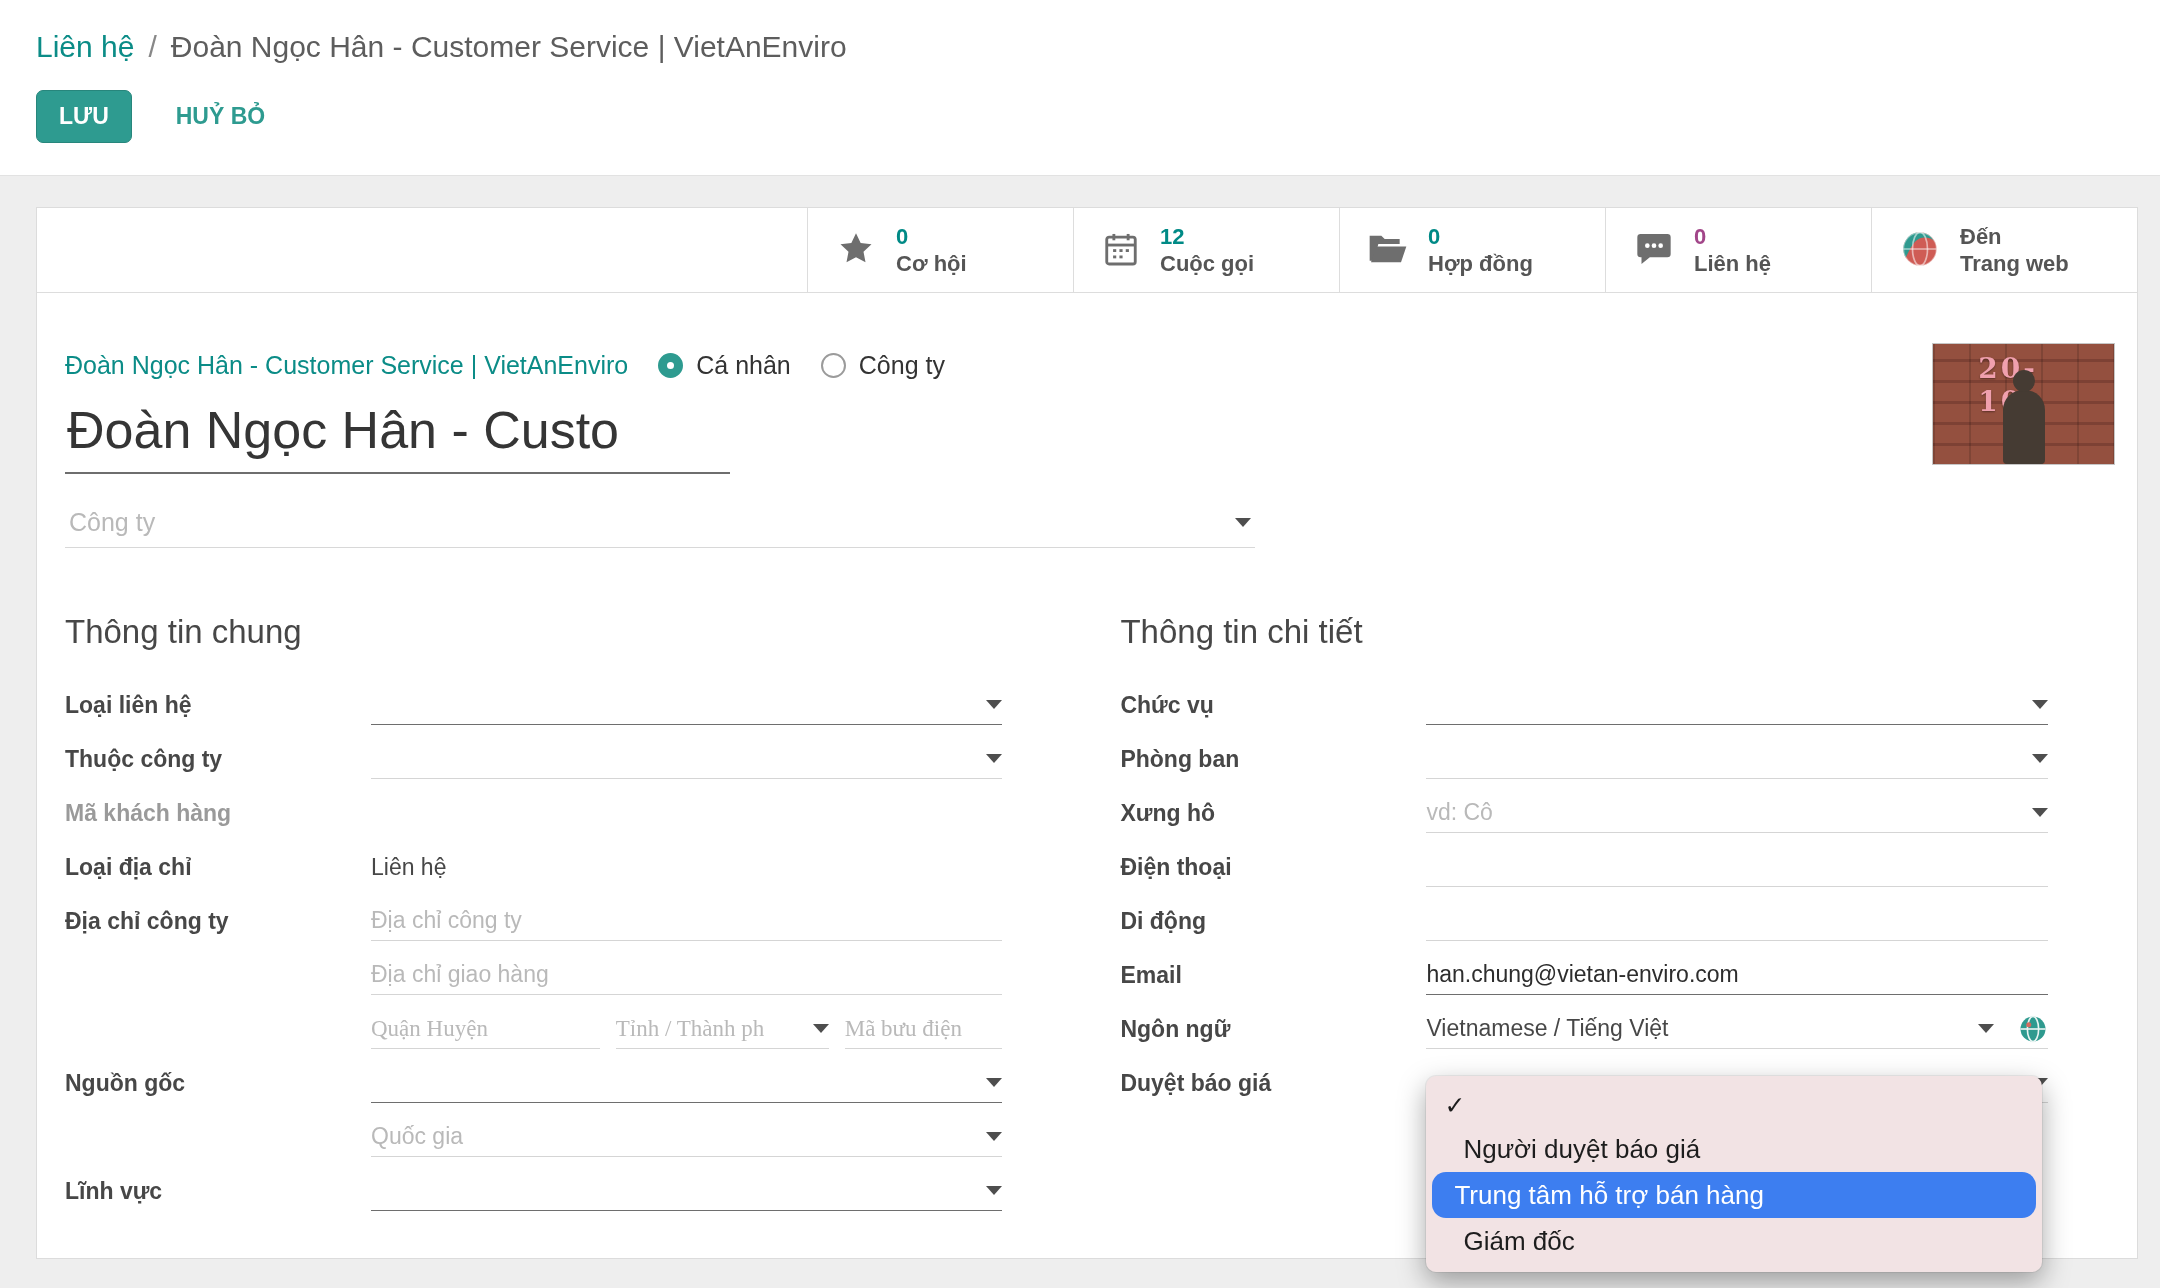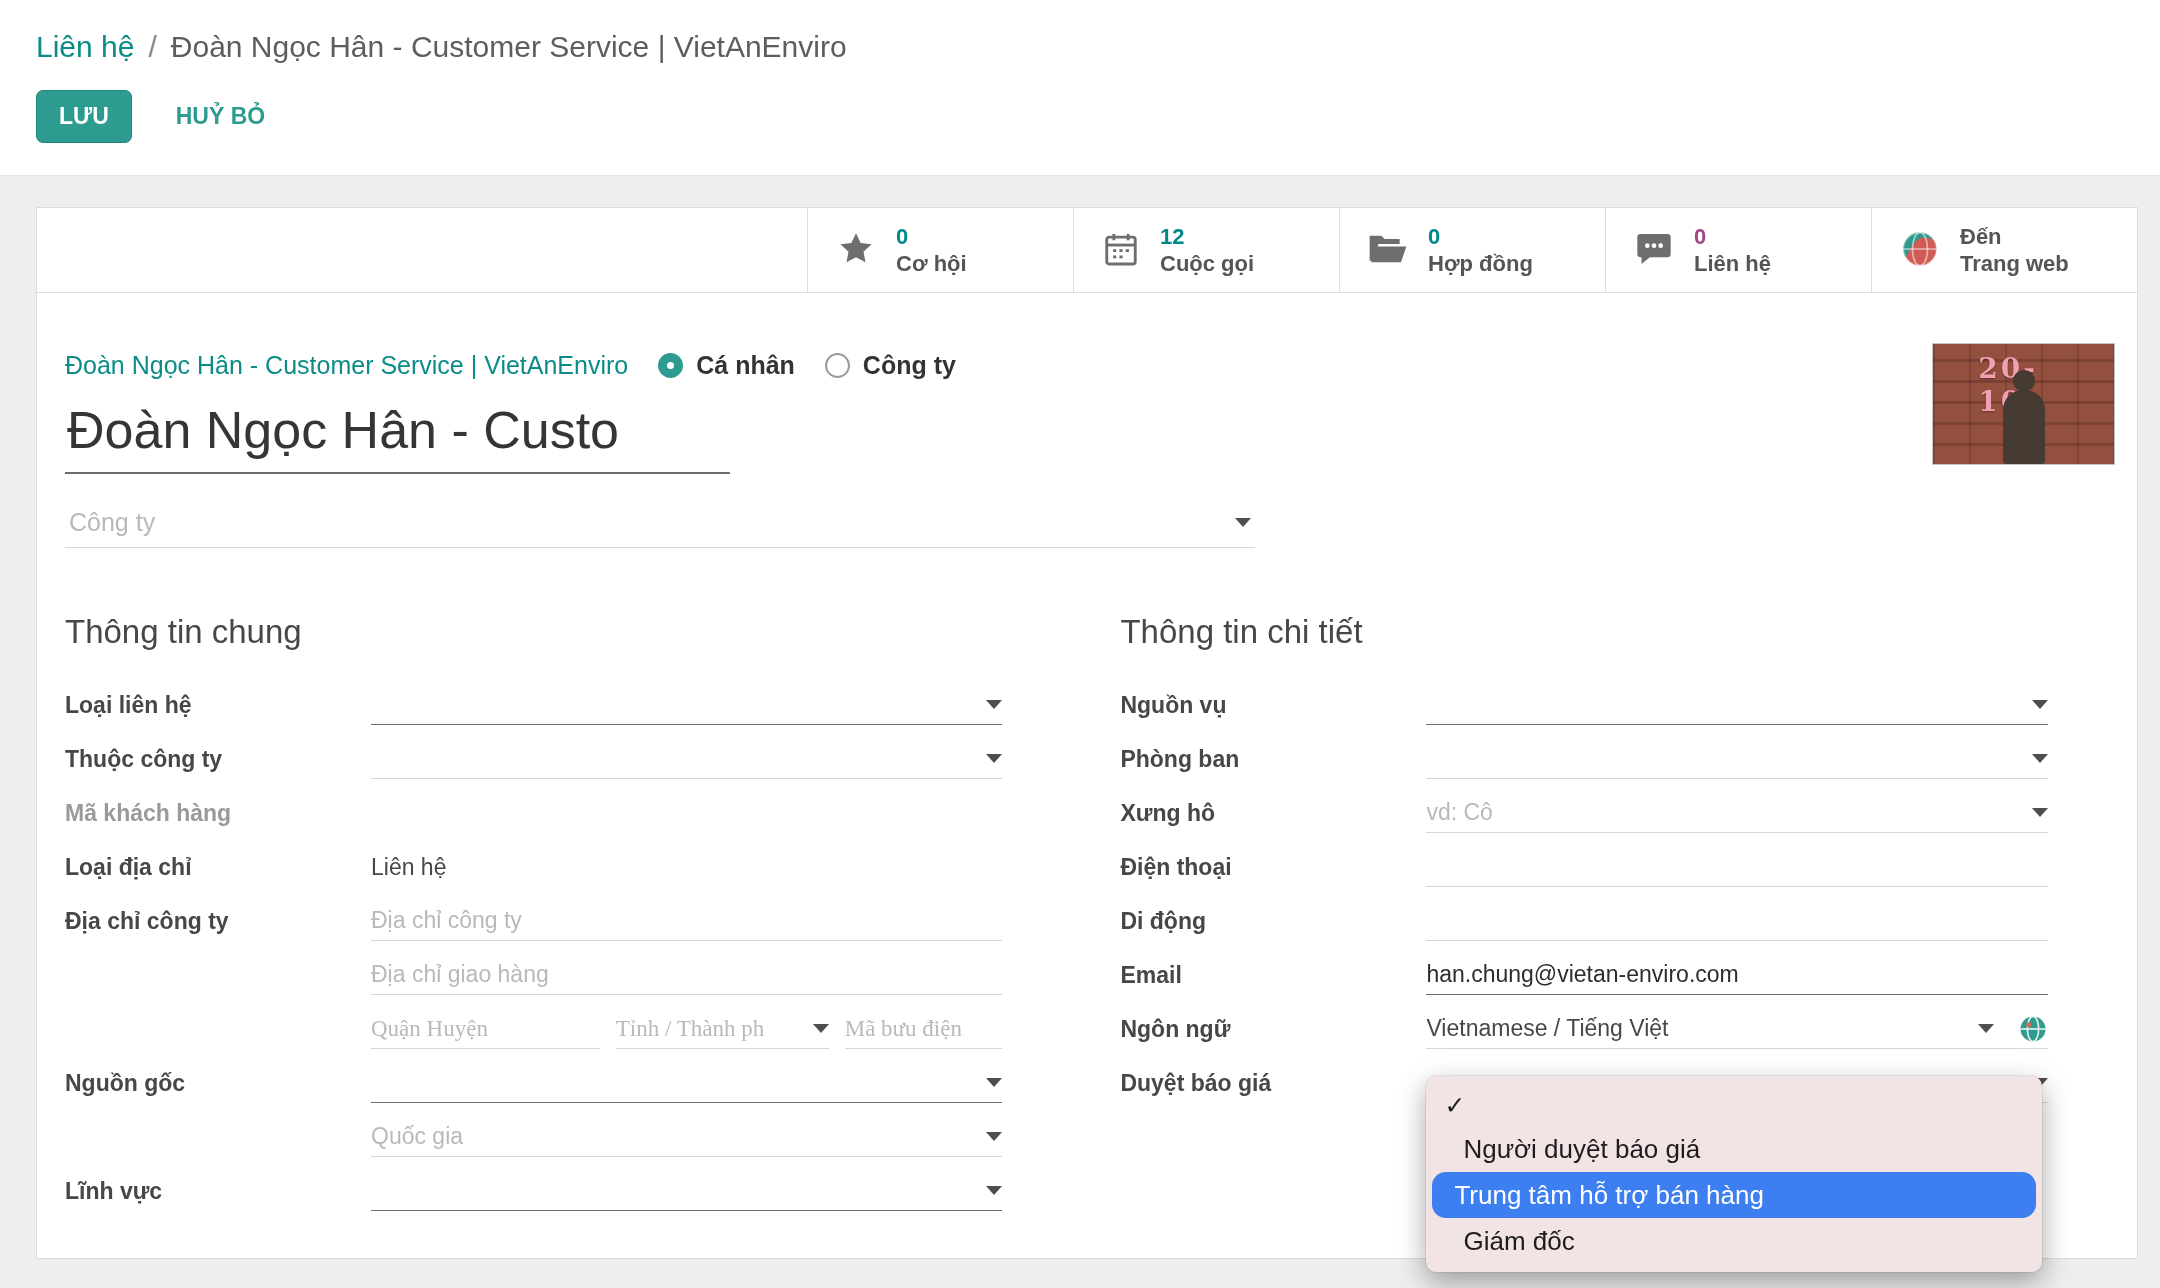--- a/index.html
+++ b/index.html
@@ -26,21 +26,21 @@
   .stat-btn{width:266px;display:flex;align-items:center;gap:20px;padding-left:28px;border:none;border-left:1px solid #ddd;background:#fff;cursor:pointer;font-family:inherit;text-align:left;}
   .stat-info{display:flex;flex-direction:column;line-height:1.25;font-size:22px;font-weight:600;}
   .stat-num{color:#008a86;}
   .stat-num.purple{color:#a24689;}
   .stat-label{color:#555;}
 
   
   .form{position:relative;padding:58px 89px 40px 28px;}
   .headline-row{display:flex;align-items:center;gap:30px;}
   .record-link{color:#0b8c87;font-size:25px;cursor:pointer;}
-  .radio{display:flex;align-items:center;gap:13px;font-weight:bold;color:#333;font-size:25px;cursor:pointer;}
+  .radio{display:flex;align-items:center;gap:13px;font-weight:normal;color:#333;font-size:25px;cursor:pointer;}
   .radio-circle{width:25px;height:25px;border-radius:50%;border:2px solid #9b9b9b;background:#fff;flex:0 0 auto;}
   .radio-circle.checked{background:#2e9b90;border-color:#2e9b90;position:relative;}
   .radio-circle.checked::after{content:"";position:absolute;inset:7px;background:#fff;border-radius:50%;}
 
   .title-input{margin-top:16px;width:665px;font-size:52px;color:#353535;border-bottom:2px solid #6e6e6e;padding:4px 2px 12px;white-space:nowrap;overflow:hidden;cursor:text;}
   .company-row{margin-top:26px;width:1190px;display:flex;align-items:center;border-bottom:1px solid #d8d8d8;padding:8px 4px 10px;cursor:pointer;}
   .placeholder{color:#b9b9b9;}
   .company-row .placeholder{font-size:25px;}
 
   .caret{width:0;height:0;border-left:8px solid transparent;border-right:8px solid transparent;border-top:9px solid #4e4e4e;margin-left:auto;flex:0 0 auto;}
@@ -283,21 +283,21 @@
             <div class="fctrl dark">
               <span class="caret"></span>
             </div>
           </div>
         </div>
 
         <div class="col-right">
           <h2 class="section">Thông tin chi tiết</h2>
 
           <div class="frow">
-            <div class="flabel">Nguồn vụ</div>
+            <div class="flabel">Chức vụ</div>
             <div class="fctrl dark">
               <span class="caret"></span>
             </div>
           </div>
 
           <div class="frow">
             <div class="flabel">Phòng ban</div>
             <div class="fctrl">
               <span class="caret"></span>
             </div>

